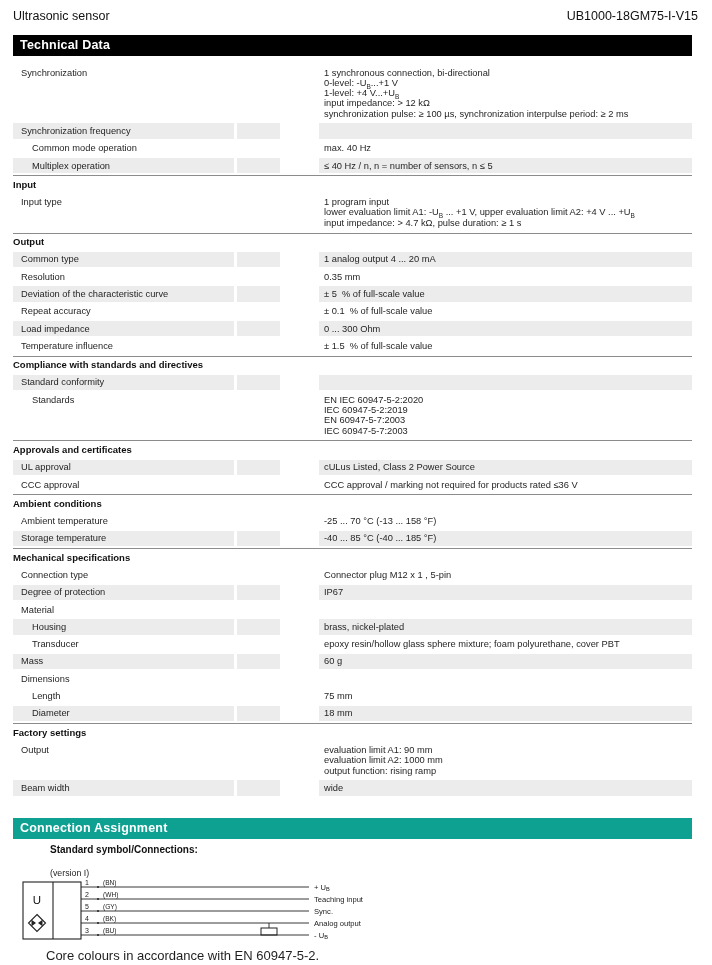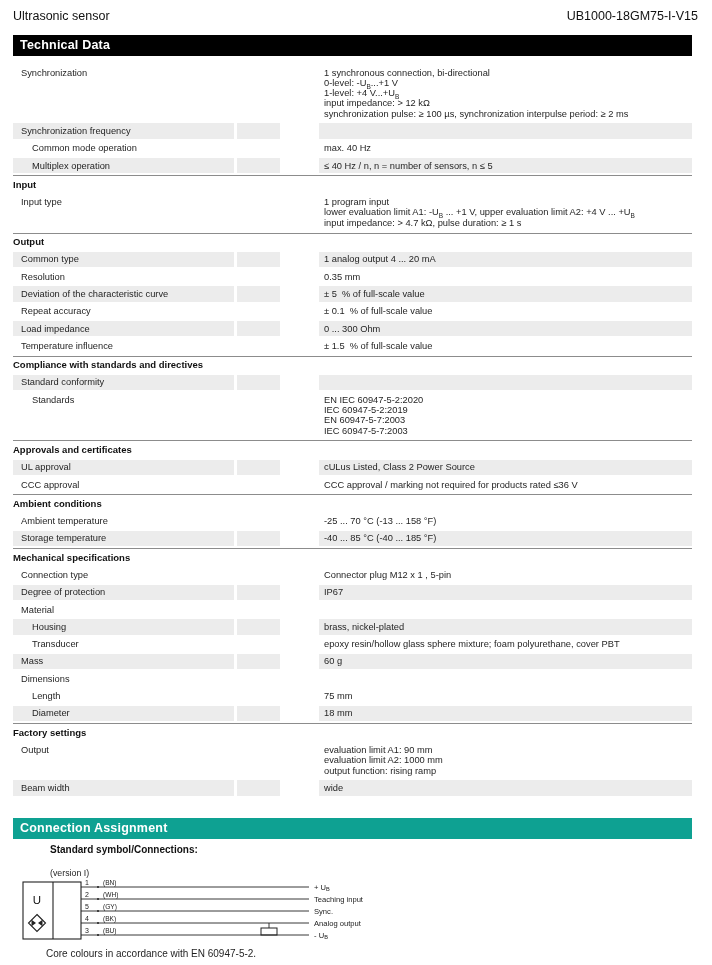--- a/index.html
+++ b/index.html
@@ -27,21 +27,21 @@
   .cell.value sub { font-size:6.5px; line-height:0; }
   .trow.section { border-top:1px solid #8c8c8c; margin-bottom:2px; }
   .seclabel {
     width:100%; font-weight:bold; font-size:9.5px; color:#111;
     padding:3.5px 0 2.5px 0; background:#fff;
   }
   .conn { margin-left:13px; }
   .conn-head { margin:5px 0 0 37px; font-size:10px; font-weight:bold; color:#111; }
   .conn-ver { margin:13px 0 0 37px; font-size:8.8px; }
   .conn-svg { display:block; margin:2px 0 0 6px; }
-  .conn-note { margin:4px 0 0 33px; font-size:10px; }
+  .conn-note { margin:4px 0 0 33px; font-size:13px; }
 </style>
 </head>
 <body>
 
 <div class="page">
 
   <div class="page-header">
     <span>Ultrasonic sensor</span>
     <span>UB1000-18GM75-I-V15</span>
   </div>

